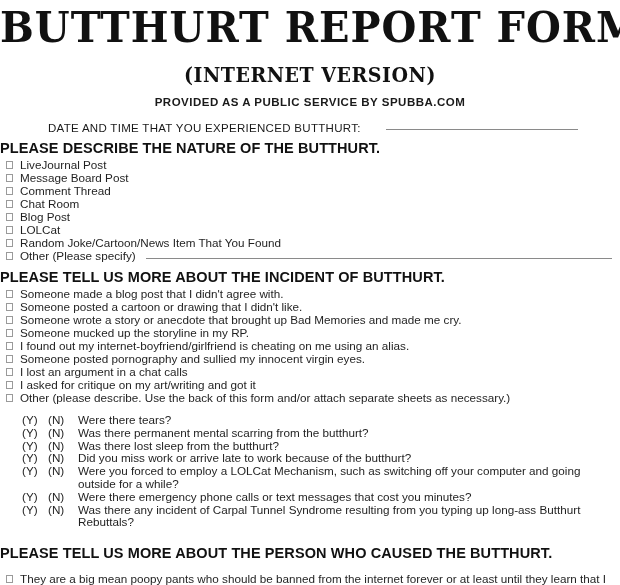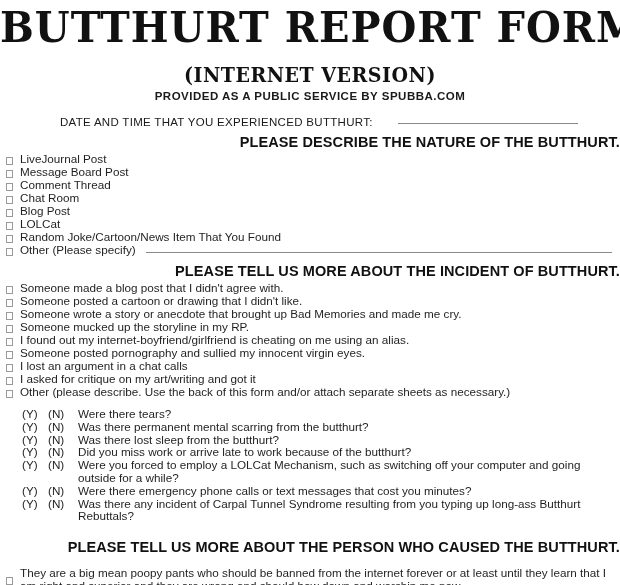--- a/index.html
+++ b/index.html
@@ -50,29 +50,29 @@
     margin: 19px 0 0 0;
     color: #111111;
     transform: scaleY(1.05);
     transform-origin: top center;
   }
   .byline {
     font-family: "Liberation Sans", sans-serif;
     font-weight: bold;
     font-size: 11.5px;
     letter-spacing: 0.5px;
-    margin: 6px 0 0 0;
+    margin: 12px 0 0 0;
     color: #1a1a1a;
   }
 
   
   .date-row {
     display: flex;
     align-items: baseline;
-    margin: 14px 0 0 12px;
+    margin: 14px 0 0 0;
     padding-left: 48px;
     padding-right: 42px;
     gap: 11px;
   }
   .date-label {
     font-size: 11.5px;
     letter-spacing: 0.3px;
     white-space: nowrap;
     color: #1a1a1a;
   }
@@ -80,39 +80,39 @@
     flex: 1 1 auto;
     border-bottom: 1px solid #8a8a8a;
     margin-left: 14px;
     position: relative;
     top: -2px;
     height: 0;
   }
 
   
   .section-heading {
-    text-align: right;
+    text-align: left;
     font-family: "Liberation Sans", sans-serif;
     font-weight: bold;
     font-size: 14.5px;
     letter-spacing: 0.1px;
     color: #111111;
     margin: 6px 0 3px 0;
   }
   .section-heading.tight-top { margin-top: 3px; }
 
   
   .checklist {
     list-style: none;
     margin: 0;
     padding: 0 8px 0 6px;
   }
   .check-item {
     display: flex;
-    align-items: center;
+    align-items: flex-start;
     font-size: 11.7px;
     line-height: 12.4px;
     color: #1f1f1f;
   }
   .checkbox {
     flex: 0 0 auto;
     width: 7px;
     height: 8px;
     border: 1px solid #9a9a9a;
     background: #ffffff;

